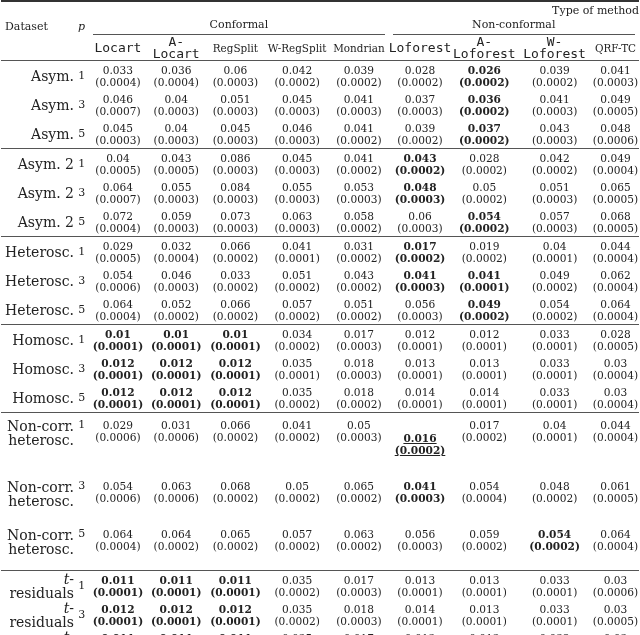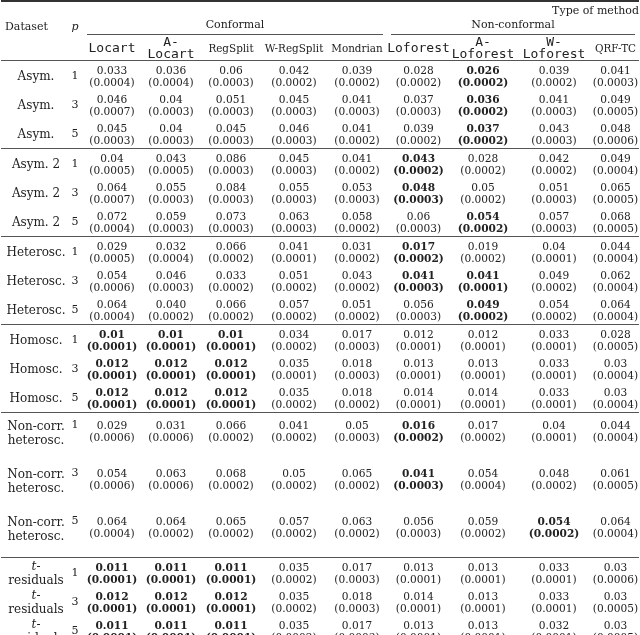--- a/index.html
+++ b/index.html
@@ -5,21 +5,21 @@
   html, body { margin:0; padding:0; background:#fff; }
   body { width:640px; height:635px; overflow:hidden; font-family:"DejaVu Serif", serif; color:#222; }
   table { border-collapse:collapse; width:638px; margin-left:1px; font-size:10.6px; line-height:12px; }
   .toprule td { border-top:2px solid #333; height:0; padding:0; }
   td, th { padding:0; text-align:center; font-weight:normal; vertical-align:middle; }
   .hdr-type { height:14px; padding-top:2px; font-size:11px;text-align:right; }
   .hdr-group { height:18px; font-size:11px; }
   .hdr-group span { display:block; border-bottom:1px solid #555; margin:0 4px; padding-bottom:3px; }
   .hdr-col { height:22px; font-size:10.4px; border-bottom:1px solid #555; }
   .mono { font-family:"DejaVu Sans Mono", monospace; font-size:13px; }
-  .ds { text-align:center; padding-left:4px; font-size:12px; }
+  .ds { text-align:right; padding-left:4px; font-size:14px; }
   .p { font-size:11px; }
   .cell div { white-space:nowrap; }
   .b { font-weight:bold; }
   .grp-end td { border-bottom:1.5px solid #555; }
   tr.r td { height:29px; }
   tr.r.tall td { height:42px; }
   .ds-label { line-height:14px; }
   .hdr-left { text-align:left; padding-left:4px; font-size:11px; }
 </style>
 </head>
@@ -408,21 +408,21 @@
       <tr class="r grp-end">
         <td class="ds">
           <div class="ds-label">Heterosc.</div>
         </td>
         <td class="p">5</td>
         <td class="cell">
           <div>0.064</div>
           <div>(0.0004)</div>
         </td>
         <td class="cell">
-          <div>0.040</div>
+          <div>0.052</div>
           <div>(0.0002)</div>
         </td>
         <td class="cell">
           <div>0.066</div>
           <div>(0.0002)</div>
         </td>
         <td class="cell">
           <div>0.057</div>
           <div>(0.0002)</div>
         </td>
@@ -592,21 +592,21 @@
           <div>(0.0002)</div>
         </td>
         <td class="cell" style="vertical-align: top; padding-top: 6px;">
           <div>0.041</div>
           <div>(0.0002)</div>
         </td>
         <td class="cell" style="vertical-align: top; padding-top: 6px;">
           <div>0.05</div>
           <div>(0.0003)</div>
         </td>
-        <td class="cell b" style="vertical-align: top; padding-top: 6px;">
+        <td class="cell b" style="vertical-align: top; padding-top: 19px; text-decoration: underline;">
           <div>0.016</div>
           <div>(0.0002)</div>
         </td>
         <td class="cell" style="vertical-align: top; padding-top: 6px;">
           <div>0.017</div>
           <div>(0.0002)</div>
         </td>
         <td class="cell" style="vertical-align: top; padding-top: 6px;">
           <div>0.04</div>
           <div>(0.0001)</div>

